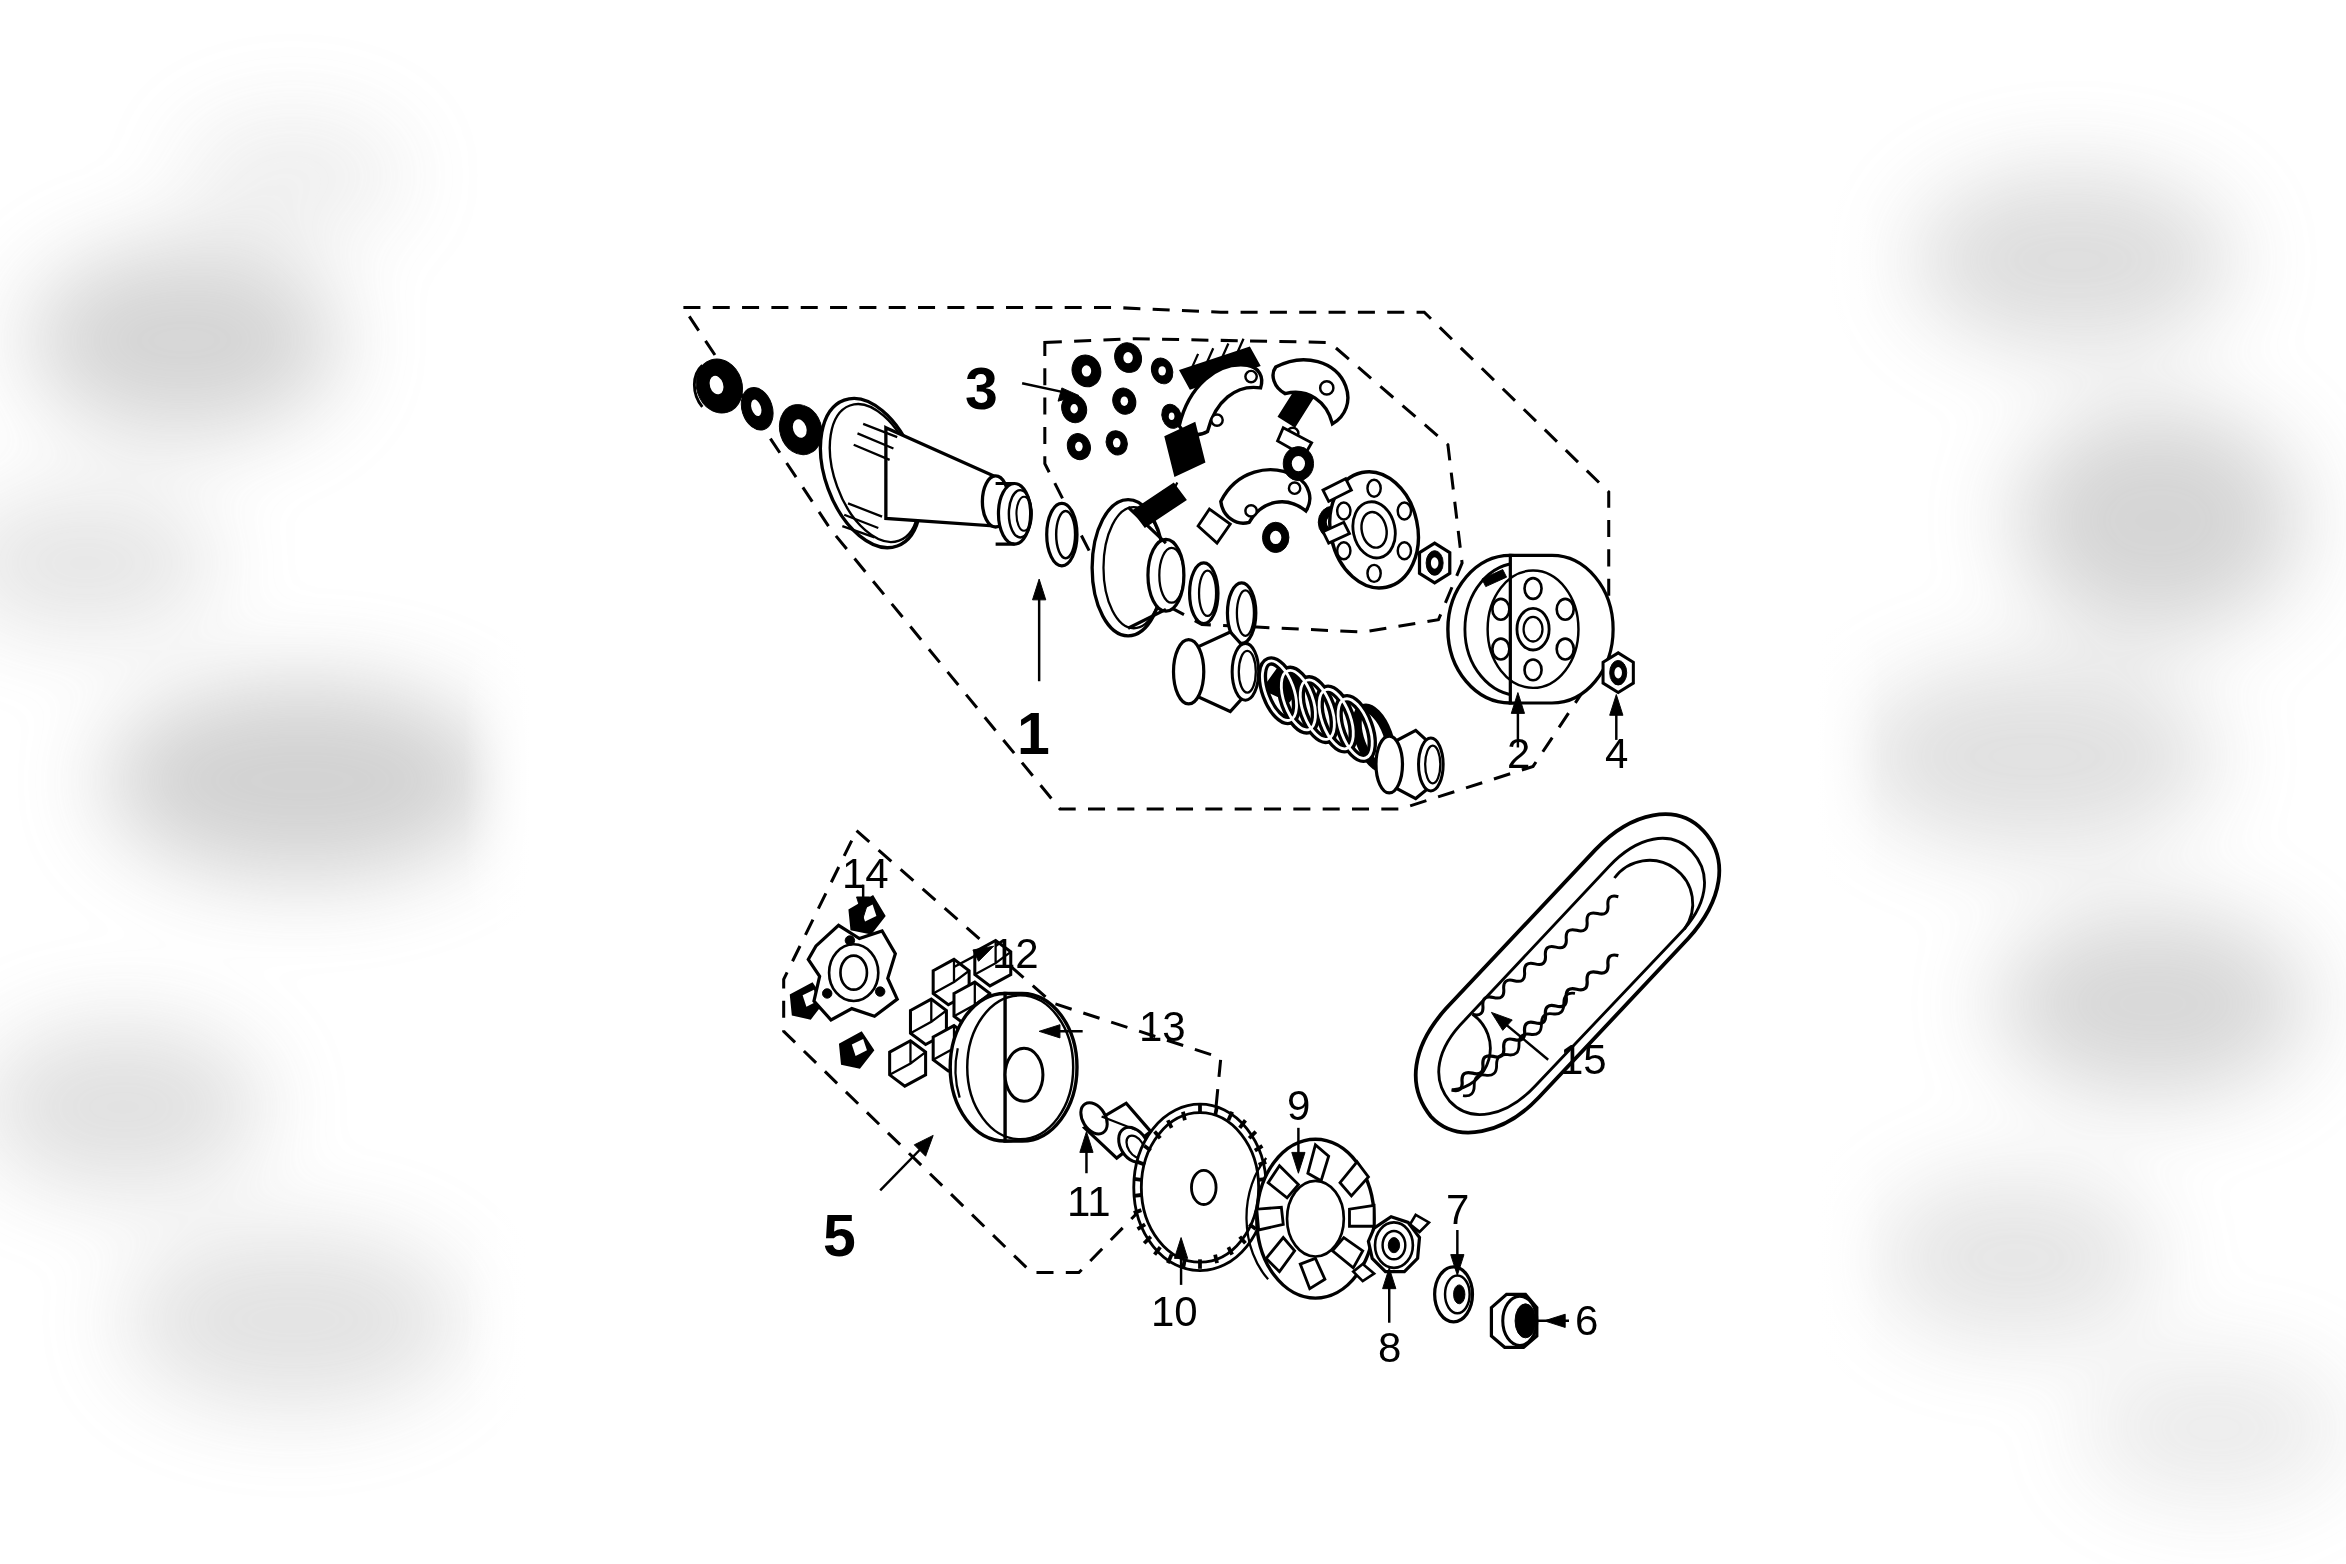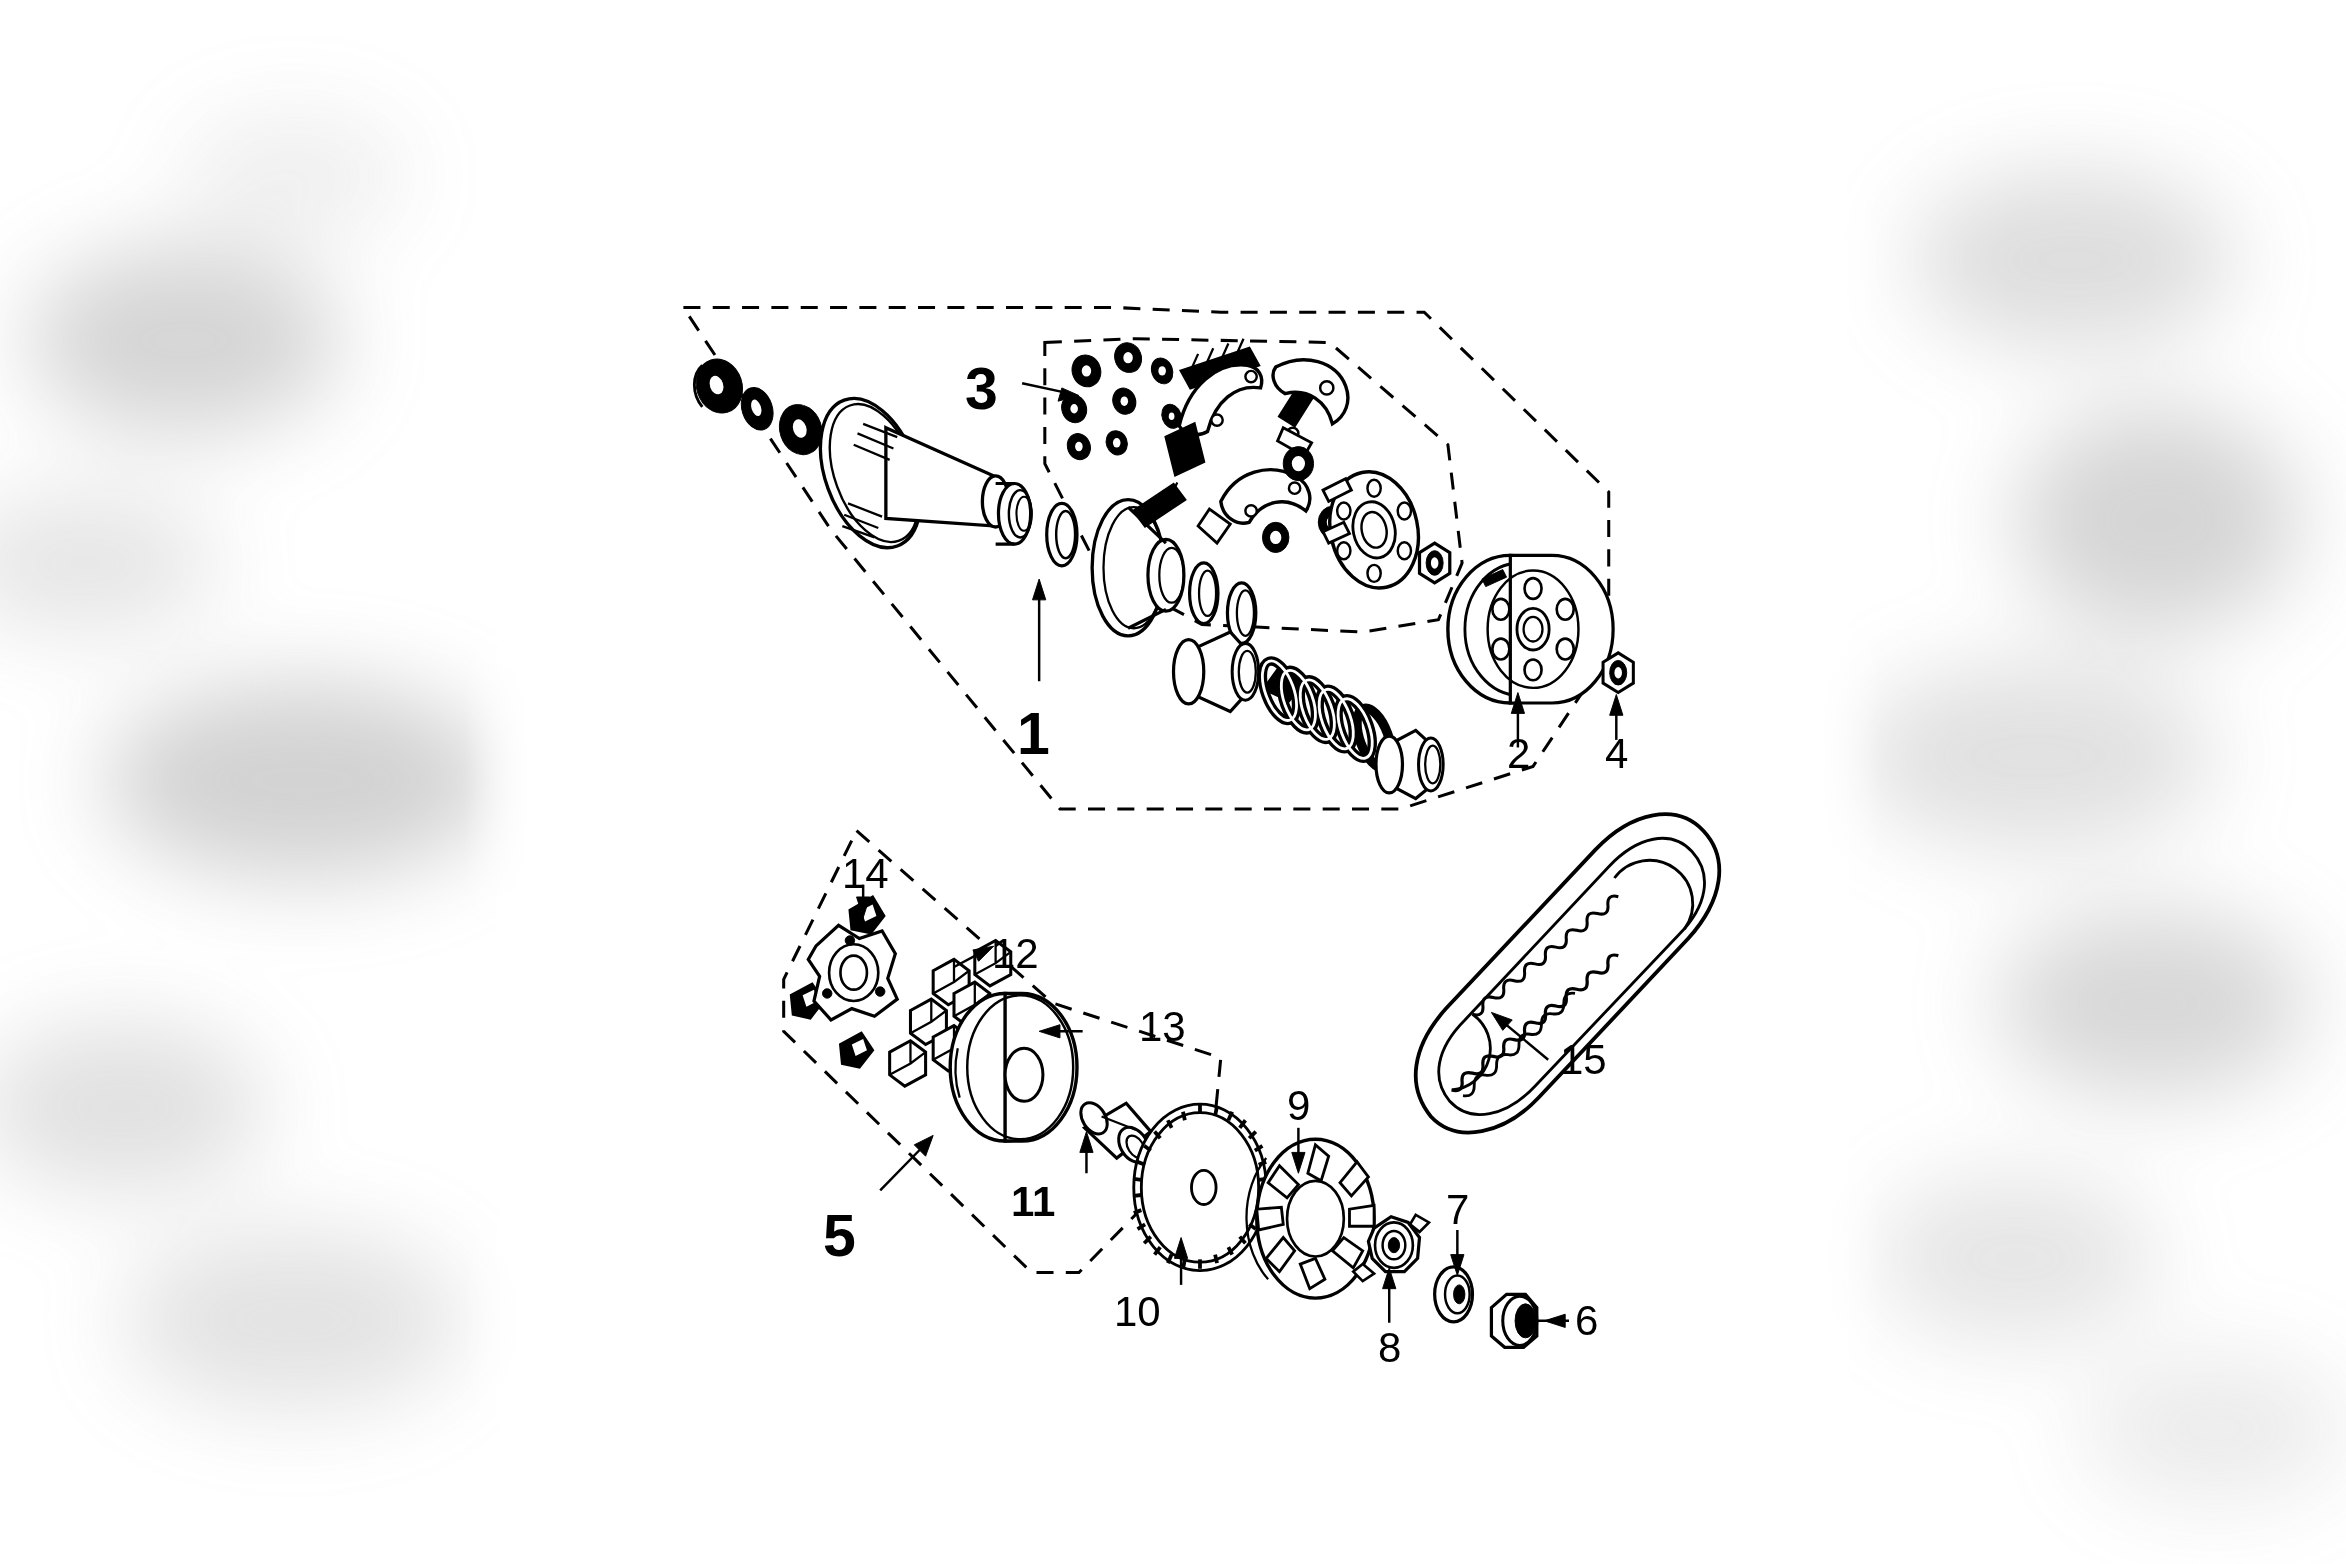--- a/index.html
+++ b/index.html
@@ -559,22 +559,22 @@
   <div>
     <div class="callout big" style="left:1017px; top:705px;">1</div>
     <div class="callout small" style="left:1507px; top:733px;">2</div>
     <div class="callout big" style="left:965px; top:360px;">3</div>
     <div class="callout small" style="left:1605px; top:733px;">4</div>
     <div class="callout big" style="left:823px;  top:1207px;">5</div>
     <div class="callout small" style="left:1575px; top:1300px;">6</div>
     <div class="callout small" style="left:1446px; top:1189px;">7</div>
     <div class="callout small" style="left:1378px; top:1327px;">8</div>
     <div class="callout small" style="left:1287px; top:1085px;">9</div>
-    <div class="callout small" style="left:1114px; top:1291px;">10</div>
-    <div class="callout small" style="left:1011px; top:1181px;font-weight:bold;">11</div>
+    <div class="callout small" style="left:1151px; top:1291px;">10</div>
+    <div class="callout small" style="left:1067px; top:1181px;">11</div>
     <div class="callout small" style="left:944px;  top:933px;margin-left:48px;">12</div>
     <div class="callout small" style="left:1092px; top:1006px;margin-left:47px;">13</div>
     <div class="callout small" style="left:842px;  top:842px;margin-top:11px;">14</div>
     <div class="callout small" style="left:1560px; top:1039px;">15</div>
   </div>
 
 </div>
 
 
 </body></html>

